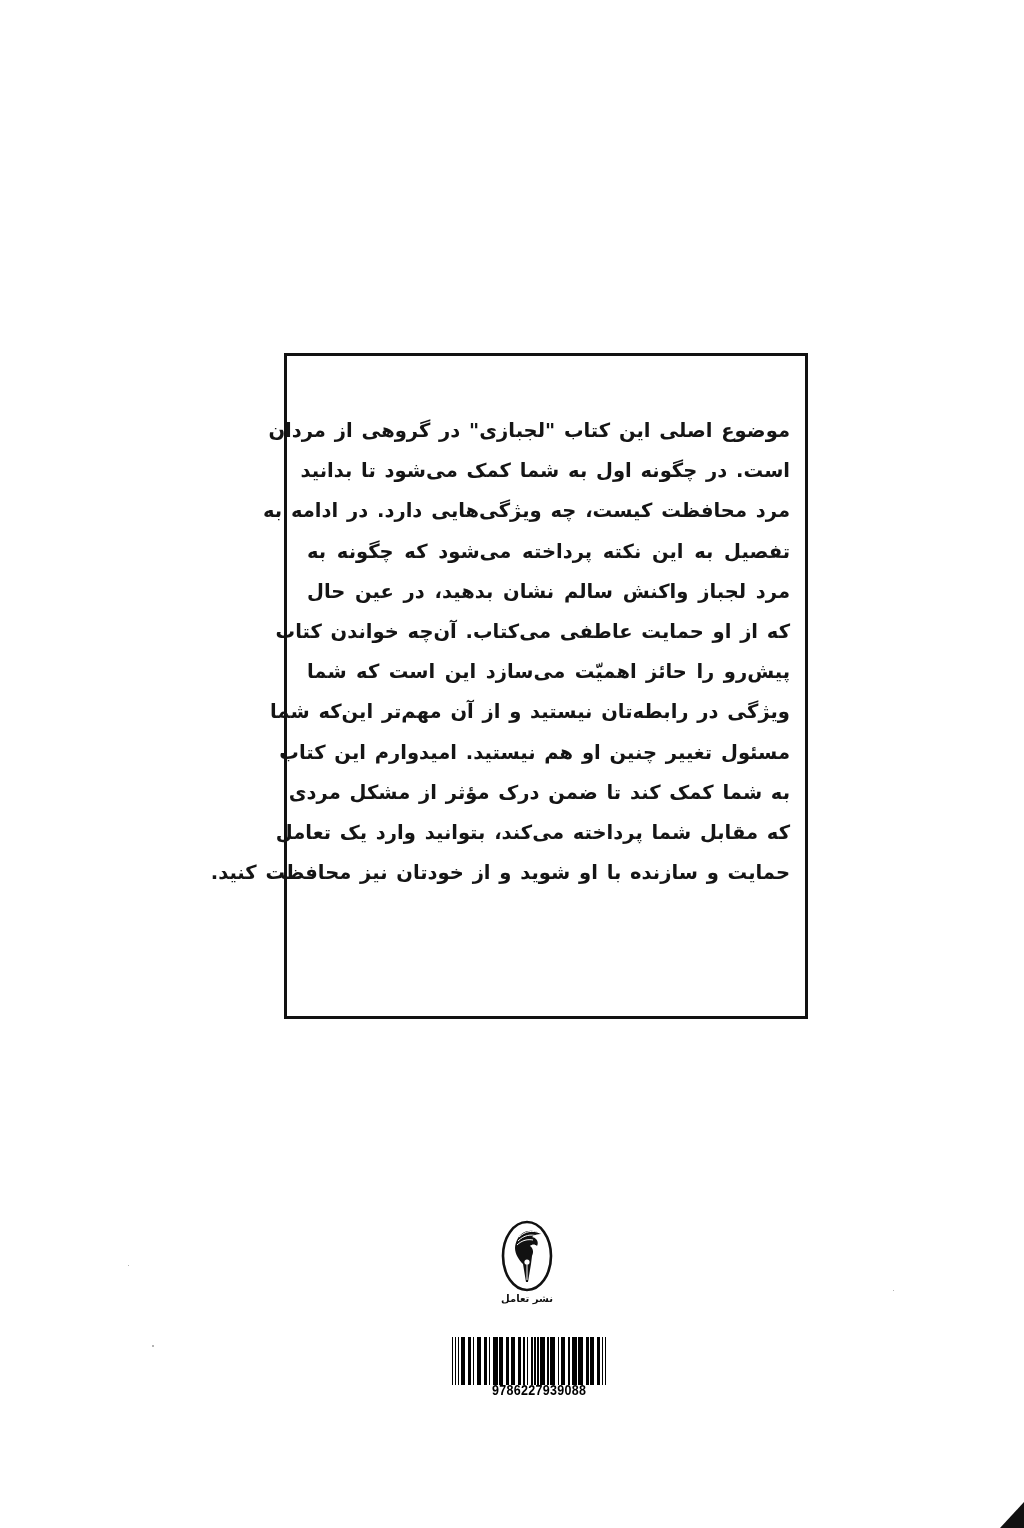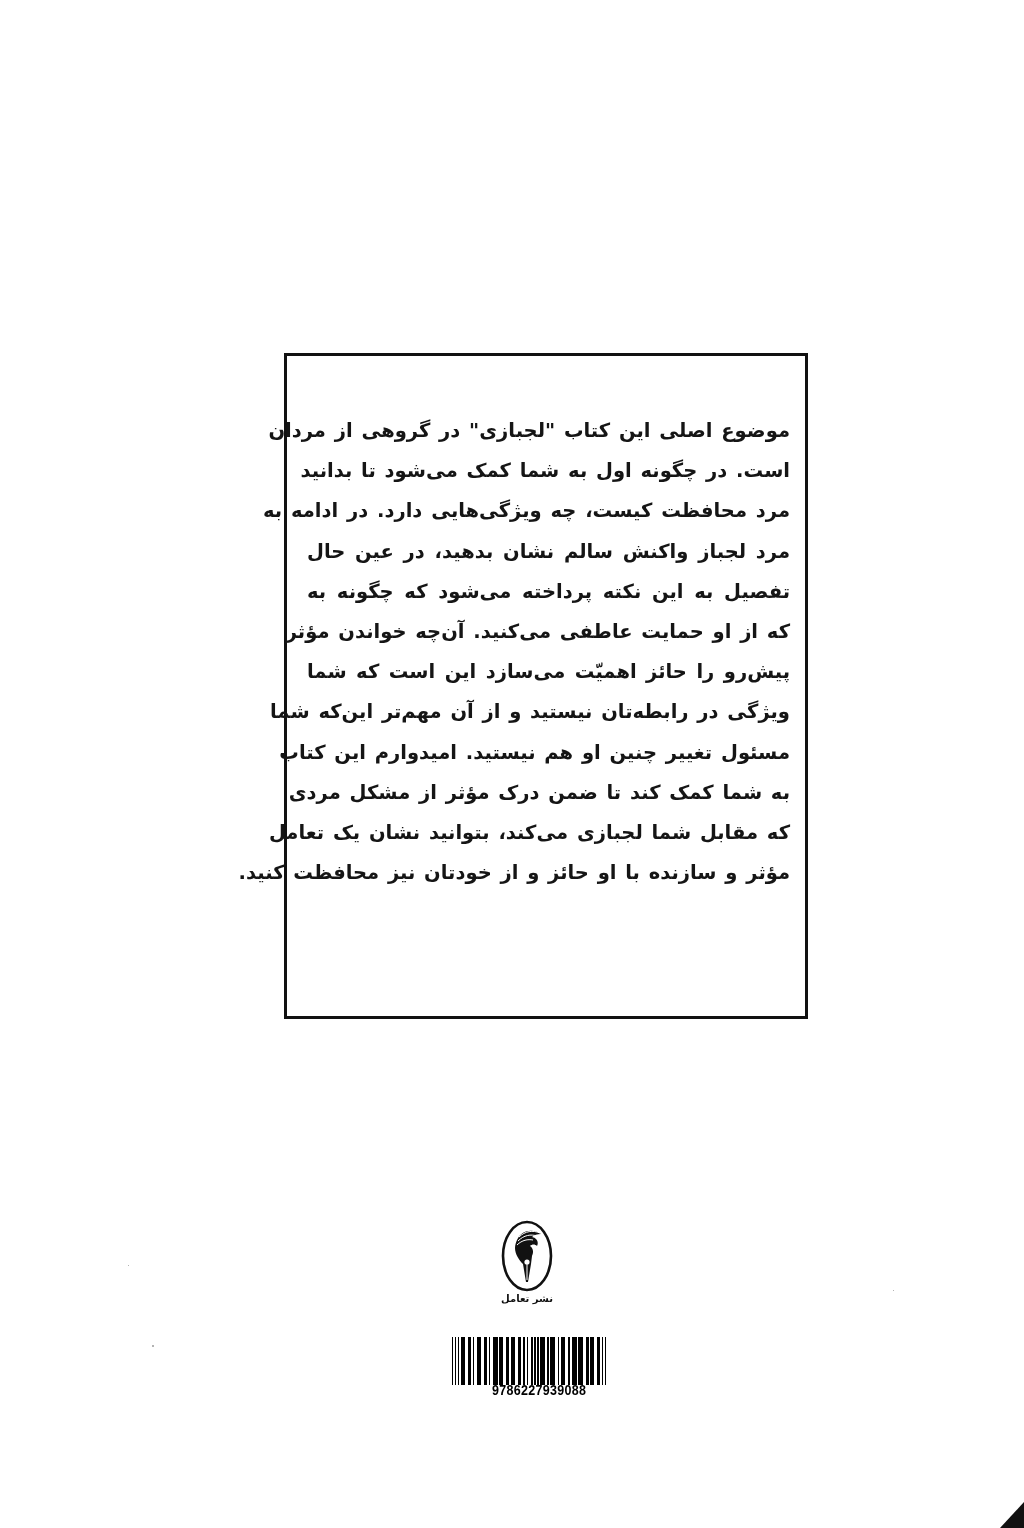--- a/index.html
+++ b/index.html
@@ -121,29 +121,29 @@
 </head>
 <body>
 
 <div class="page">
 
   <div class="blurb-frame">
     <div class="blurb-text">
       <span class="blurb-line">موضوع اصلی این کتاب "لجبازی" در گروهی از مردان</span>
       <span class="blurb-line">است. در چگونه اول به شما کمک می‌شود تا بدانید</span>
       <span class="blurb-line">مرد محافظت کیست، چه ویژگی‌هایی دارد. در ادامه به</span>
+      <span class="blurb-line">تفصیل به این نکته پرداخته می‌شود که چگونه به</span>
       <span class="blurb-line">مرد لجباز واکنش سالم نشان بدهید، در عین حال</span>
-      <span class="blurb-line">تفصیل به این نکته پرداخته می‌شود که چگونه به</span>
-      <span class="blurb-line">که از او حمایت عاطفی می‌کنید. آن‌چه خواندن مؤثر</span>
+      <span class="blurb-line">که از او حمایت عاطفی می‌کتاب. آن‌چه خواندن کتاب</span>
       <span class="blurb-line">پیش‌رو را حائز اهمیّت می‌سازد این است که شما</span>
       <span class="blurb-line">ویژگی در رابطه‌تان نیستید و از آن مهم‌تر این‌که شما</span>
       <span class="blurb-line">مسئول تغییر چنین او هم نیستید. امیدوارم این کتاب</span>
       <span class="blurb-line">به شما کمک کند تا ضمن درک مؤثر از مشکل مردی</span>
-      <span class="blurb-line">که مقابل شما لجبازی می‌کند، بتوانید نشان یک تعامل</span>
-      <span class="blurb-line last">مؤثر و سازنده با او حائز و از خودتان نیز محافظت کنید.</span>
+      <span class="blurb-line">که مقابل شما پرداخته می‌کند، بتوانید وارد یک تعامل</span>
+      <span class="blurb-line last">حمایت و سازنده با او شوید و از خودتان نیز محافظت کنید.</span>
     </div>
   </div>
 
   <div class="publisher-logo">
     <svg width="60" height="80" viewBox="0 0 60 80" xmlns="http://www.w3.org/2000/svg">
       <ellipse cx="30" cy="38" rx="24" ry="34" fill="none" stroke="#111" stroke-width="2.6"></ellipse>
 
       <path d="M20 22 C 24 12, 36 10, 44 16 C 40 16, 37 17, 35 19 C 40 20, 42 24, 40 28 C 38 26, 35 26, 33 28 C 36 30, 37 34, 35 38 L 34 46 C 33 52, 32 58, 31 64 L 29 64 C 28 58, 27 52, 26 46 C 22 42, 18 36, 18 30 C 18 27, 19 24, 20 22 Z" fill="#111"></path>
 
       <path d="M22 19 C 28 13, 36 12, 43 15" fill="none" stroke="#fff" stroke-width="1"></path>

